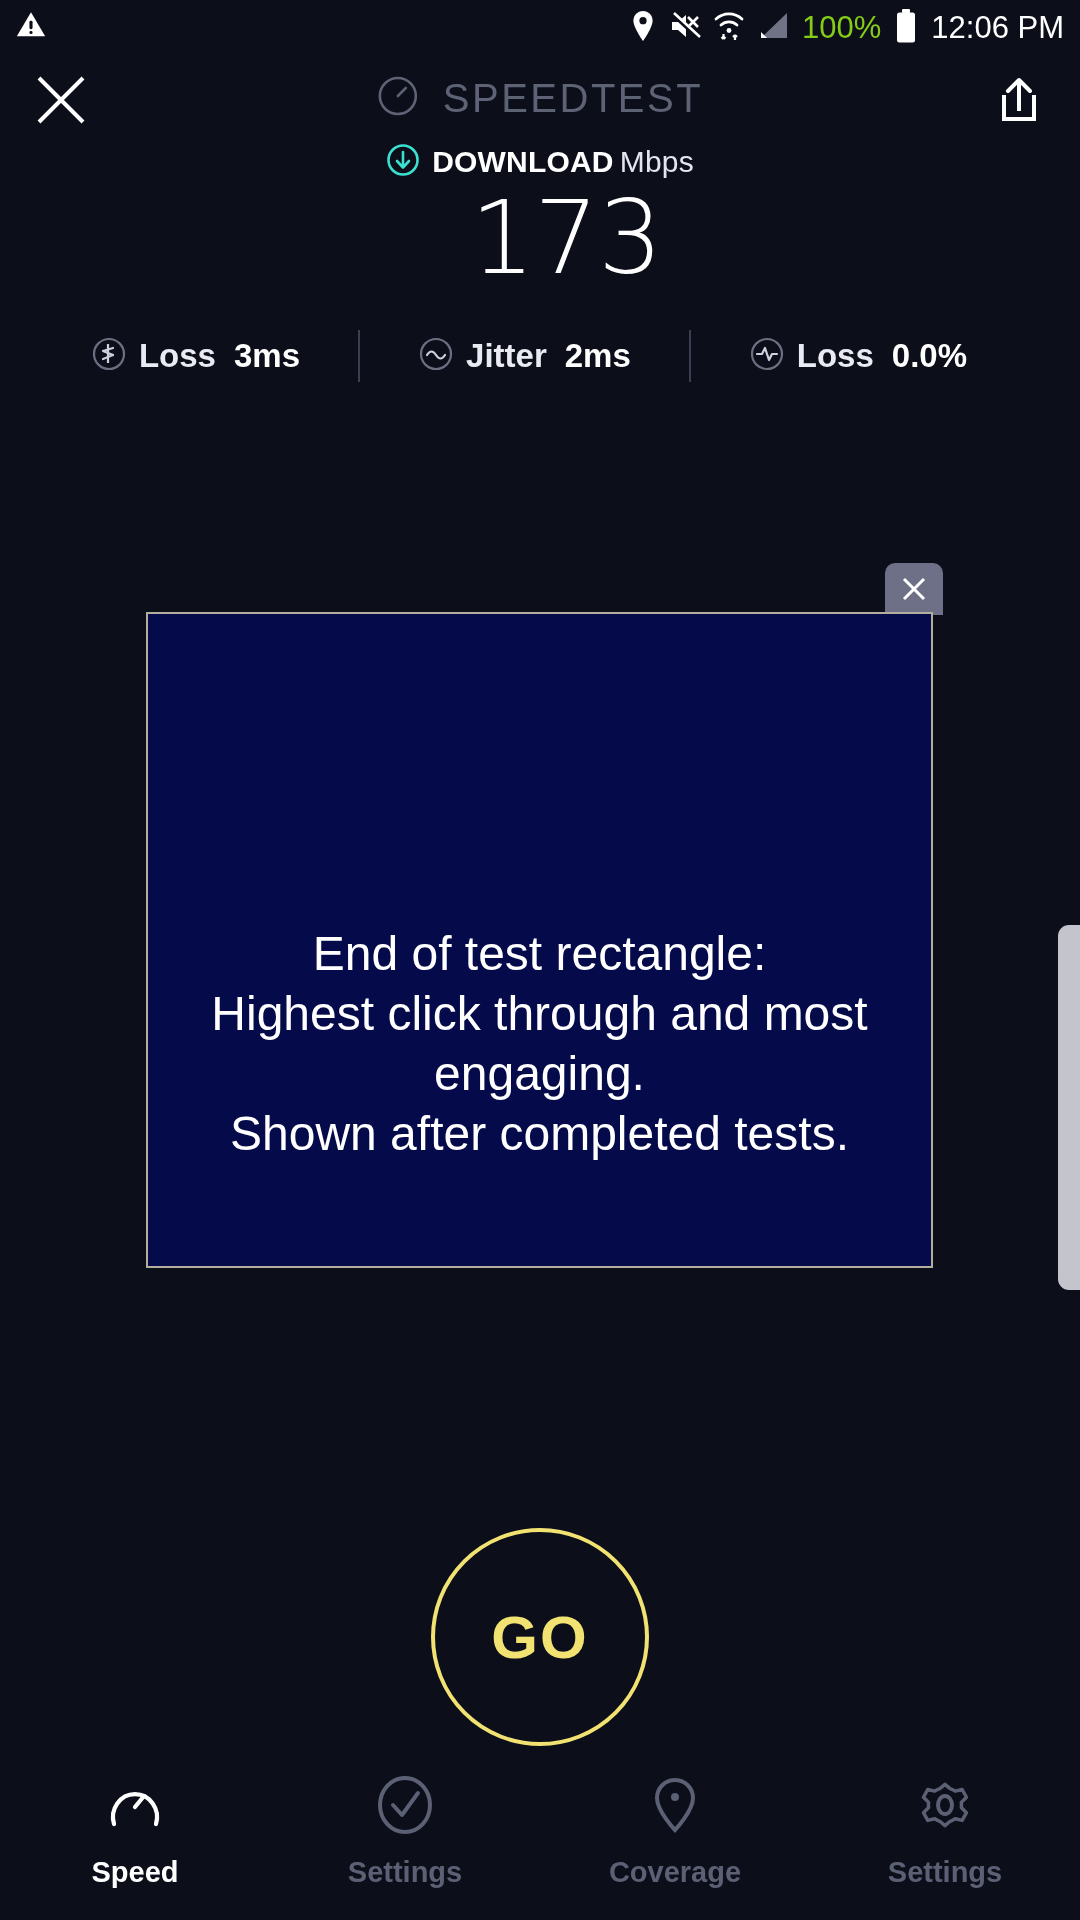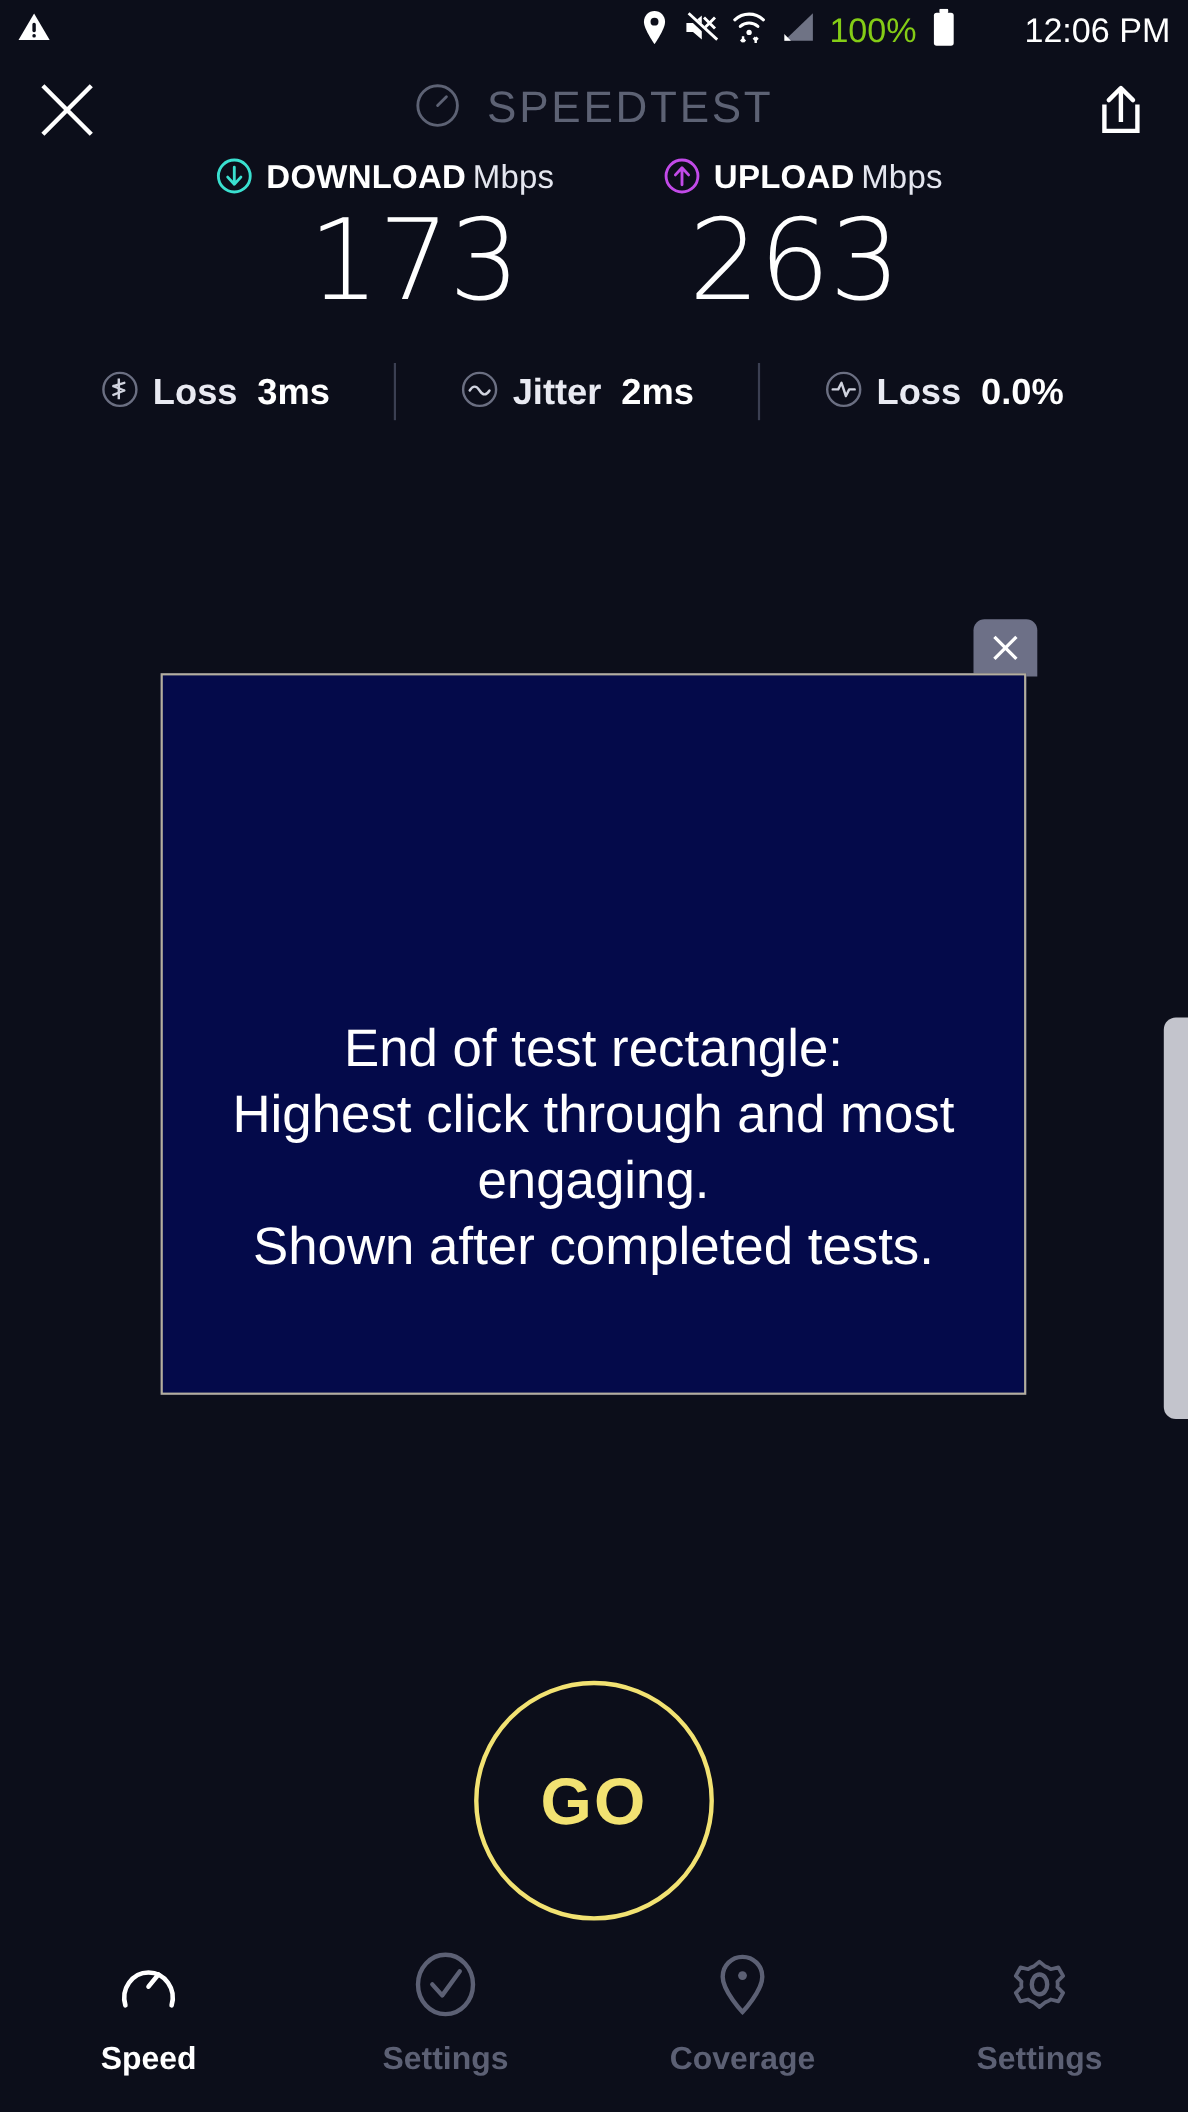--- a/index.html
+++ b/index.html
@@ -10,21 +10,21 @@
     overflow:hidden;
   }
   #screen { position:relative; width:1080px; height:1920px; background:#0c0e1a; }
 
   
   .statusbar { position:absolute; left:0; top:0; width:1080px; height:55px; }
   .sb-warn { position:absolute; left:14px; top:8px; }
   .sb-right { position:absolute; right:16px; top:0; height:55px;
               display:flex; align-items:center; gap:13px; }
   .sb-pct { color:#84cc16; font-size:31px; letter-spacing:0px; font-weight:400; }
-  .sb-time { color:#ffffff; font-size:31px; font-weight:400;margin-left:48px; }
+  .sb-time { color:#ffffff; font-size:31px; font-weight:400; }
   .sb-icon { display:block; }
 
   
   .appbar { position:absolute; left:0; top:55px; width:1080px; height:85px; }
   .close-x { position:absolute; left:34px; top:18px; width:54px; height:54px;
              cursor:pointer; }
   .brand { position:absolute; left:50%; top:20px; transform:translateX(-50%);
            display:flex; align-items:center; gap:24px; }
   .brand-text { color:#5d6274; font-size:40px; letter-spacing:2.5px; font-weight:400; }
   .share-btn { position:absolute; right:32px; top:16px; width:58px; height:58px;
@@ -175,34 +175,20 @@
               <path d="M17 9 L17 24 M11 18 L17 24.5 L23 18" stroke="#3ae0d0" stroke-width="2.6" fill="none" stroke-linecap="round" stroke-linejoin="round"></path>
             </svg>
           </span>
           <span class="metric-label">
             <span>DOWNLOAD</span><span class="unit">Mbps</span>
           </span>
         </div>
         <div class="metric-value">173</div>
       </div>
 
-      <div class="metric ul">
-        <div class="metric-head">
-          <span>
-            <svg width="34" height="34" viewBox="0 0 34 34">
-              <circle cx="17" cy="17" r="14.5" stroke="#c24ae8" stroke-width="2.6" fill="none"></circle>
-              <path d="M17 25 L17 10 M11 16 L17 9.5 L23 16" stroke="#c24ae8" stroke-width="2.6" fill="none" stroke-linecap="round" stroke-linejoin="round"></path>
-            </svg>
-          </span>
-          <span class="metric-label">
-            <span>UPLOAD</span><span class="unit">Mbps</span>
-          </span>
-        </div>
-        <div class="metric-value">263</div>
-      </div>
     </div>
 
     <div class="pjl-row">
       <div class="pjl-item ping">
         <span>
           <svg width="36" height="36" viewBox="0 0 36 36">
             <circle cx="18" cy="18" r="15" stroke="#6b6f82" stroke-width="2.2" fill="none"></circle>
             <path d="M22 12 L12 15 M12 15 L22 19 M22 19 L12 23" stroke="#cfd2de" stroke-width="2.2" fill="none" stroke-linecap="round"></path>
             <path d="M17 8 L17 27" stroke="#cfd2de" stroke-width="2.2" fill="none"></path>
           </svg>

